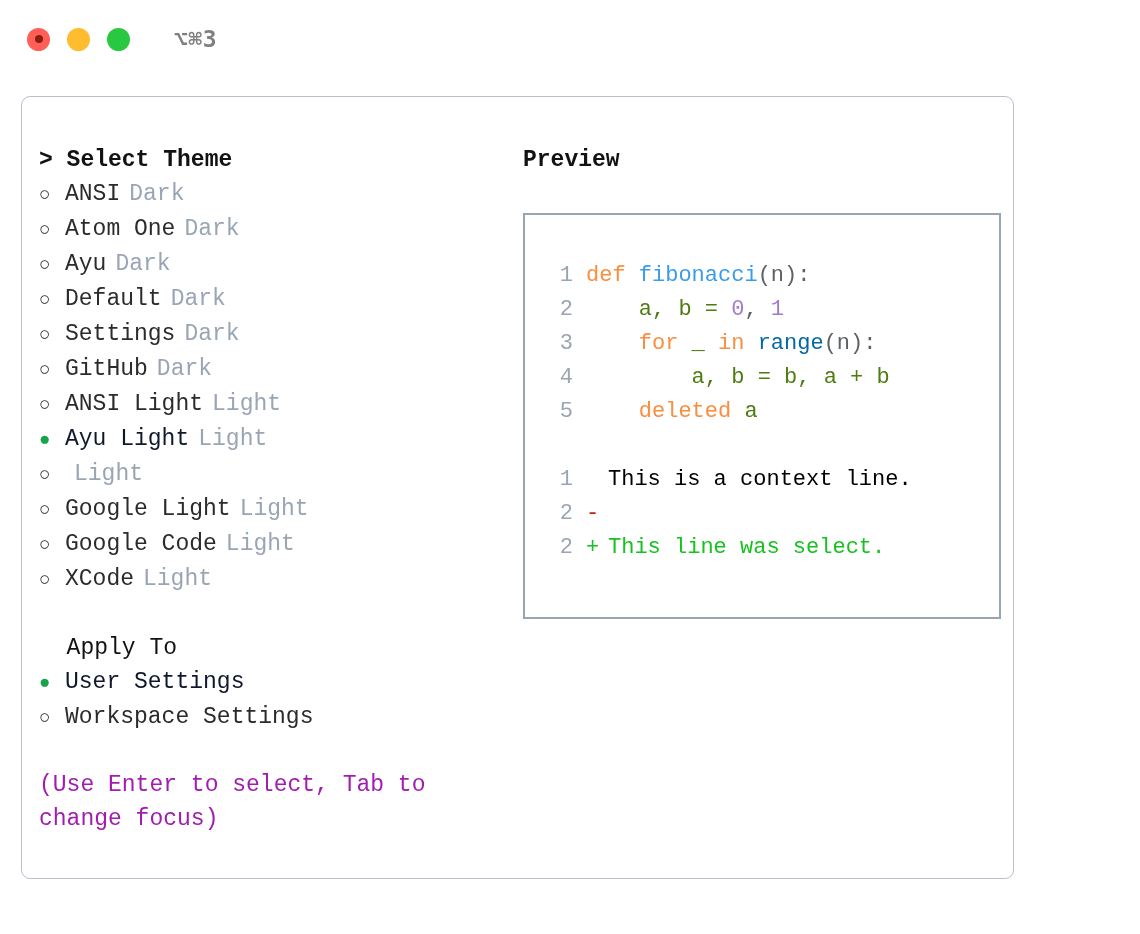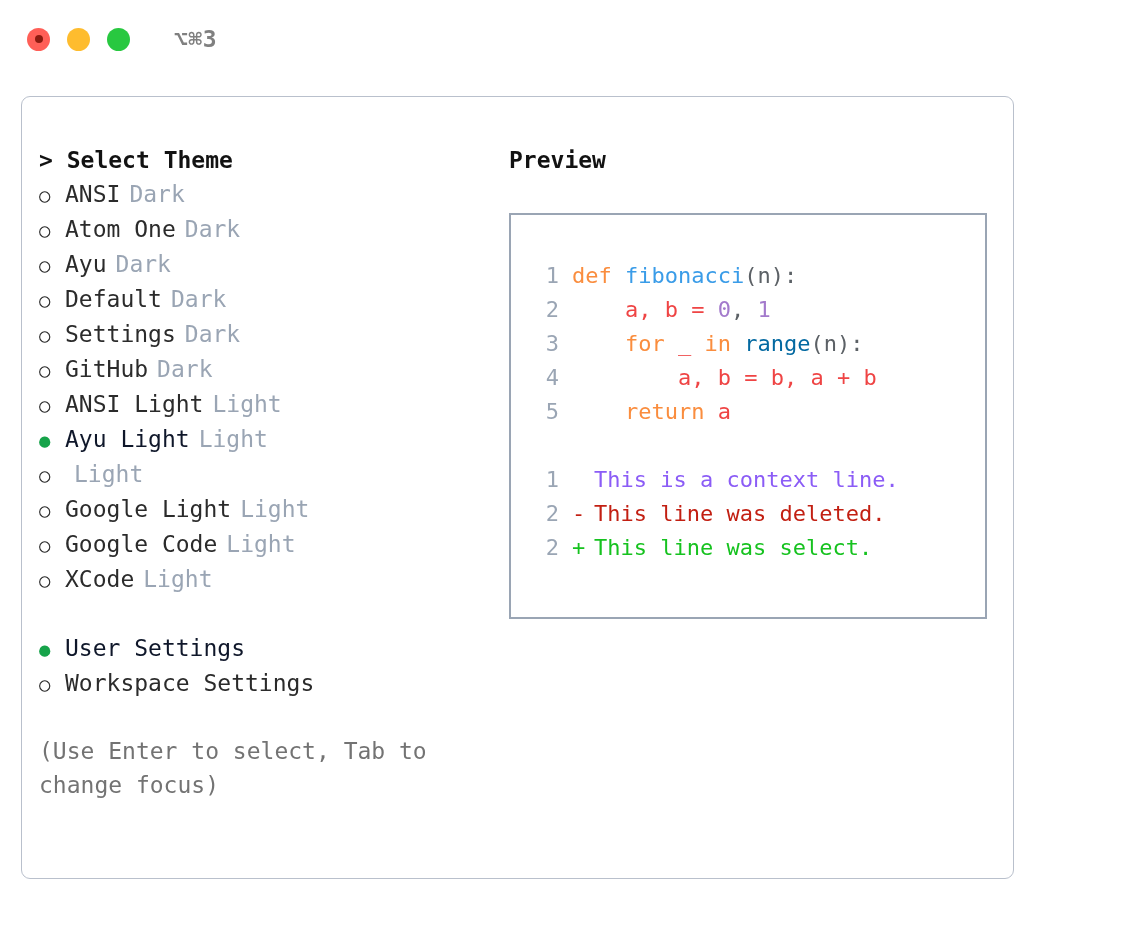--- a/index.html
+++ b/index.html
@@ -57,20 +57,21 @@
 
   
   .dialog {
     position: absolute;
     left: 21px; top: 96px;
     width: 993px;
     height: 783px;
     border: 1.5px solid #b9c0cc;
     border-radius: 9px;
     background: #ffffff;
+    font-family: Liberation Mono, monospace;
   }
   .dialog-inner {
     position: relative;
     width: 100%; height: 100%;
     padding: 46px 0 0 17px;
     display: flex;
   }
 
   
   .left-col { width: 470px; flex: none; }
@@ -103,27 +104,28 @@
     color: #9aa5b4;
     margin-left: 9px;
   }
 
   .spacer-sm { height: 34px; }
 
   .hint {
     margin-top: 33px;
     font-size: 23px;
     line-height: 34px;
-    color: #737373;
+    color: #a21caf;
     width: 420px;
     white-space: pre-wrap;
   }
 
   
   .right-col {
+    margin-left: 14px;
     width: 490px;
     flex: none;
   }
   .preview-title {
     font-size: 23px;
     line-height: 34px;
     font-weight: bold;
     color: #121212;
   }
   .preview-box {
@@ -154,24 +156,24 @@
     flex: none;
     display: inline-block;
   }
   .blank-line { height: 34px; }
 
   
   .tok-kw   { color: #fa8d3e; }
   .tok-fn   { color: #3a9ce8; }
   .tok-num  { color: #a37acc; }
   .tok-call { color: #0369a1; }
-  .tok-txt  { color: #ef4444; }
+  .tok-txt  { color: #4d7c0f; }
   .tok-pun  { color: #5c6166; }
 
-  .diff-ctx { color: #8b5cf6; }
+  .diff-ctx { color: #000000; }
   .diff-del { color: #c21f12; }
   .diff-add { color: #16c21f; }
 </style>
 </head>
 <body>
 
 <div class="window">
 
   <div class="titlebar">
     <div class="lights">
@@ -201,43 +203,44 @@
             <div class="opt-row"><span class="bullet">○</span><span class="opt-label">ANSI Light</span><span class="opt-tag">Light</span></div>
             <div class="opt-row"><span class="bullet on">●</span><span class="opt-label on">Ayu Light</span><span class="opt-tag">Light</span></div>
             <div class="opt-row"><span class="bullet">○</span><span class="opt-tag">Light</span></div>
             <div class="opt-row"><span class="bullet">○</span><span class="opt-label">Google Light</span><span class="opt-tag">Light</span></div>
             <div class="opt-row"><span class="bullet">○</span><span class="opt-label">Google Code</span><span class="opt-tag">Light</span></div>
             <div class="opt-row"><span class="bullet">○</span><span class="opt-label">XCode</span><span class="opt-tag">Light</span></div>
           </div>
 
         <div class="spacer-sm"></div>
 
+        <div class="section-head"><span>  </span><span>Apply To</span></div>
 
         <div id="apply-list">
             <div class="opt-row"><span class="bullet on">●</span><span class="opt-label on">User Settings</span></div>
             <div class="opt-row"><span class="bullet">○</span><span class="opt-label">Workspace Settings</span></div>
           </div>
 
         <div class="hint">(Use Enter to select, Tab to change focus)</div>
       </div>
 
       <div class="right-col">
         <div class="preview-title">Preview</div>
         <div class="preview-box">
           <div id="code-block">
               <div class="code-line"><span class="lineno">1</span><span><span class="tok-kw">def </span><span class="tok-fn">fibonacci</span><span class="tok-pun">(n):</span></span></div>
               <div class="code-line"><span class="lineno">2</span><span><span class="tok-txt">    a, b = </span><span class="tok-num">0</span><span class="tok-pun">, </span><span class="tok-num">1</span></span></div>
               <div class="code-line"><span class="lineno">3</span><span><span class="tok-txt">    </span><span class="tok-kw">for</span><span class="tok-txt"> _ </span><span class="tok-kw">in</span><span class="tok-txt"> </span><span class="tok-call">range</span><span class="tok-pun">(n):</span></span></div>
               <div class="code-line"><span class="lineno">4</span><span><span class="tok-txt">        a, b = b, a + b</span></span></div>
-              <div class="code-line"><span class="lineno">5</span><span><span class="tok-txt">    </span><span class="tok-kw">return</span><span class="tok-txt"> a</span></span></div>
+              <div class="code-line"><span class="lineno">5</span><span><span class="tok-txt">    </span><span class="tok-kw">deleted</span><span class="tok-txt"> a</span></span></div>
             </div>
           <div class="blank-line"></div>
           <div id="diff-block">
               <div class="code-line"><span class="lineno">1</span><span class="marker diff-ctx"> </span><span class="diff-ctx">This is a context line.</span></div>
-              <div class="code-line"><span class="lineno">2</span><span class="marker diff-del">-</span><span class="diff-del">This line was deleted.</span></div>
+              <div class="code-line"><span class="lineno">2</span><span class="marker diff-del">-</span></div>
               <div class="code-line"><span class="lineno">2</span><span class="marker diff-add">+</span><span class="diff-add">This line was select.</span></div>
             </div>
         </div>
       </div>
 
     </div>
   </div>
 </div>
 
 </body></html>

